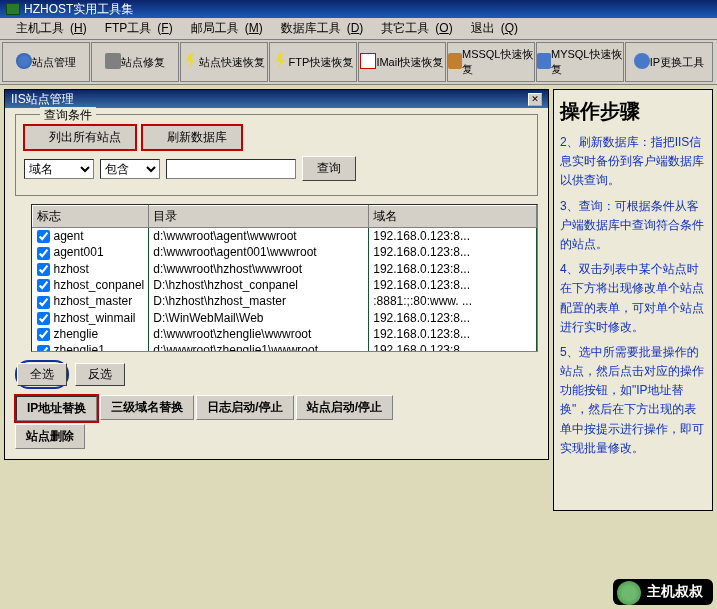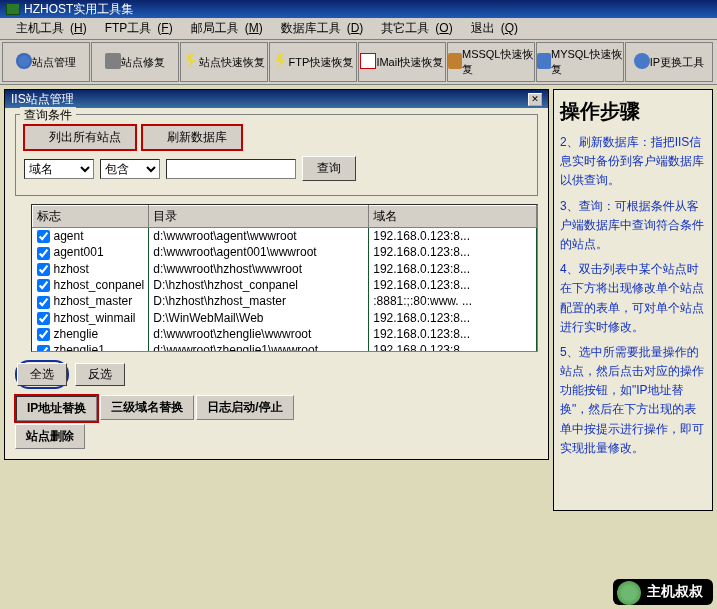--- a/index.html
+++ b/index.html
@@ -20,21 +20,21 @@
 .ic-sql { background: #4878c8; border-radius: 2px; }
 .ic-ip { background: #4878c8; border-radius: 50%; }
 .content { display: flex; padding: 4px; gap: 4px; }
 .left-panel { flex: 1; }
 .right-panel { width: 160px; }
 .window { border: 1px solid #000; background: #ece9d8; }
 .win-title { background: linear-gradient(#0a246a, #3a6ea5); color: #fff; padding: 2px 6px; display: flex; justify-content: space-between; align-items: center; height: 18px; font-size: 12px; }
 .close-btn { width: 14px; height: 13px; background: #d4d0c8; border: 1px outset #fff; color: #000; font-size: 9px; text-align: center; line-height: 11px; cursor: default; font-family: Arial; }
 .win-body { padding: 6px 10px 10px 10px; }
 .groupbox { border: 1px solid #808080; padding: 10px 8px 8px 8px; margin-bottom: 8px; position: relative; }
-.groupbox-title { position: absolute; top: -8px; left: 4px; background: #ece9d8; padding: 0 4px; font-size: 12px; }
+.groupbox-title { position: absolute; top: -8px; left: 24px; background: #ece9d8; padding: 0 4px; font-size: 12px; }
 .btn { border-top: 1px solid #fff; border-left: 1px solid #fff; border-right: 1px solid #404040; border-bottom: 1px solid #404040; background: #d4d0c8; padding: 3px 14px; cursor: default; font-size: 12px; font-family: inherit; }
 .btn-hl { outline: 2px solid #c00000; outline-offset: -1px; padding-left: 24px; }
 .row { display: flex; align-items: center; gap: 6px; margin-bottom: 6px; }
 select { border: 1px inset #808080; background: #fff; font-size: 12px; font-family: inherit; height: 20px; }
 input[type=text] { border: 1px inset #808080; background: #fff; font-size: 12px; font-family: inherit; height: 20px; padding: 0 2px; }
 .table-area { border: 1px inset #808080; background: #fff; height: 148px; overflow: hidden; margin-left: 16px; }
 table { width: 100%; border-collapse: collapse; font-size: 12px; }
 th { background: #d4d0c8; border: 1px solid #808080; border-top: 1px solid #fff; border-left: 1px solid #fff; padding: 2px 4px; text-align: left; font-weight: normal; }
 td { padding: 1px 4px; border-right: 1px solid #14532d; white-space: nowrap; overflow: hidden; }
 .cb { width: 13px; height: 13px; vertical-align: middle; margin-right: 4px; }
@@ -186,20 +186,21 @@
           <span class="select-circle">
             <button class="btn" style="padding:2px 12px">全选</button>
           </span>
           <button class="btn" style="padding:2px 12px">反选</button>
         </div>
 
         <div class="tabbar" style="margin-top:6px">
           <div class="tab active">IP地址替换</div>
           <div class="tab">三级域名替换</div>
           <div class="tab">日志启动/停止</div>
+          <div class="tab">站点启动/停止</div>
         </div>
         <div class="tabbar" style="margin-top:2px">
           <div class="tab">站点删除</div>
         </div>
 
       </div>
     </div>
   </div>
 
   <div class="right-panel">

